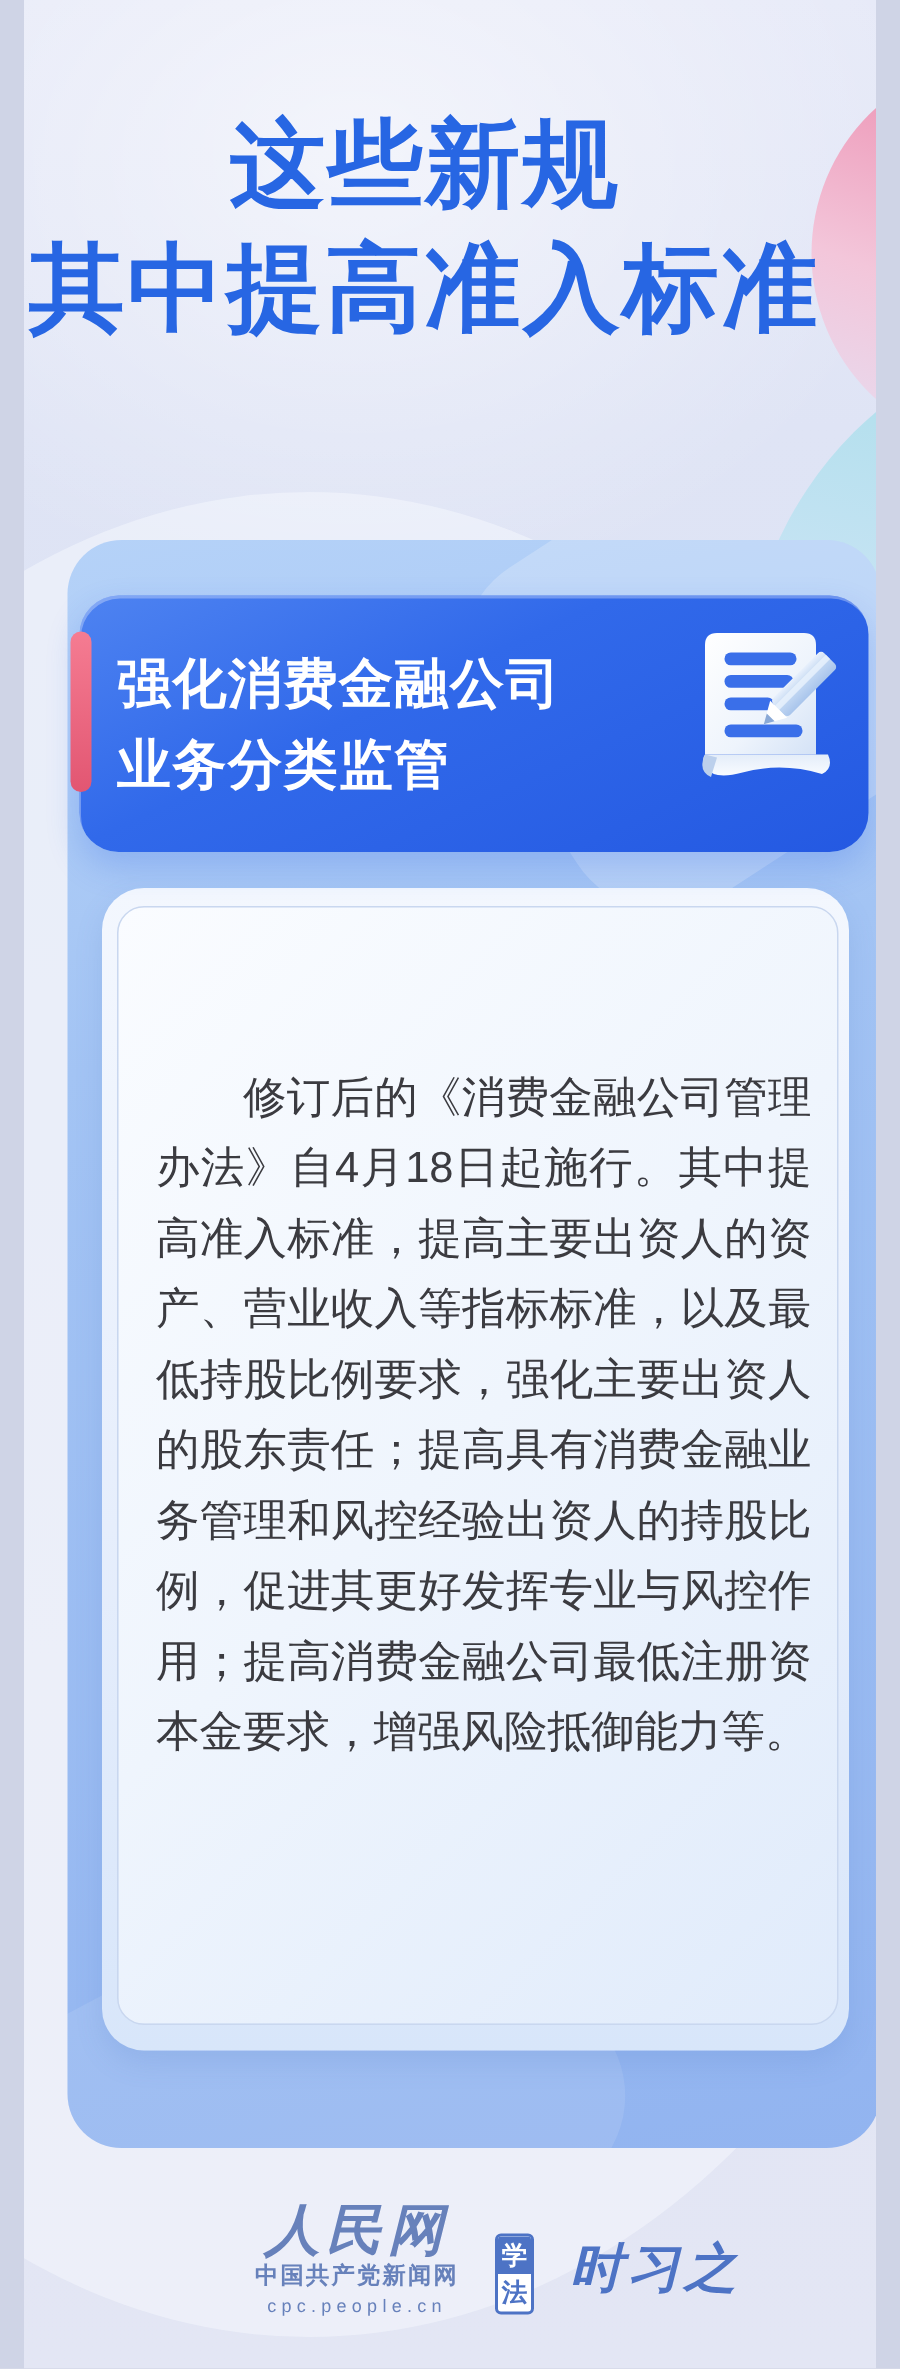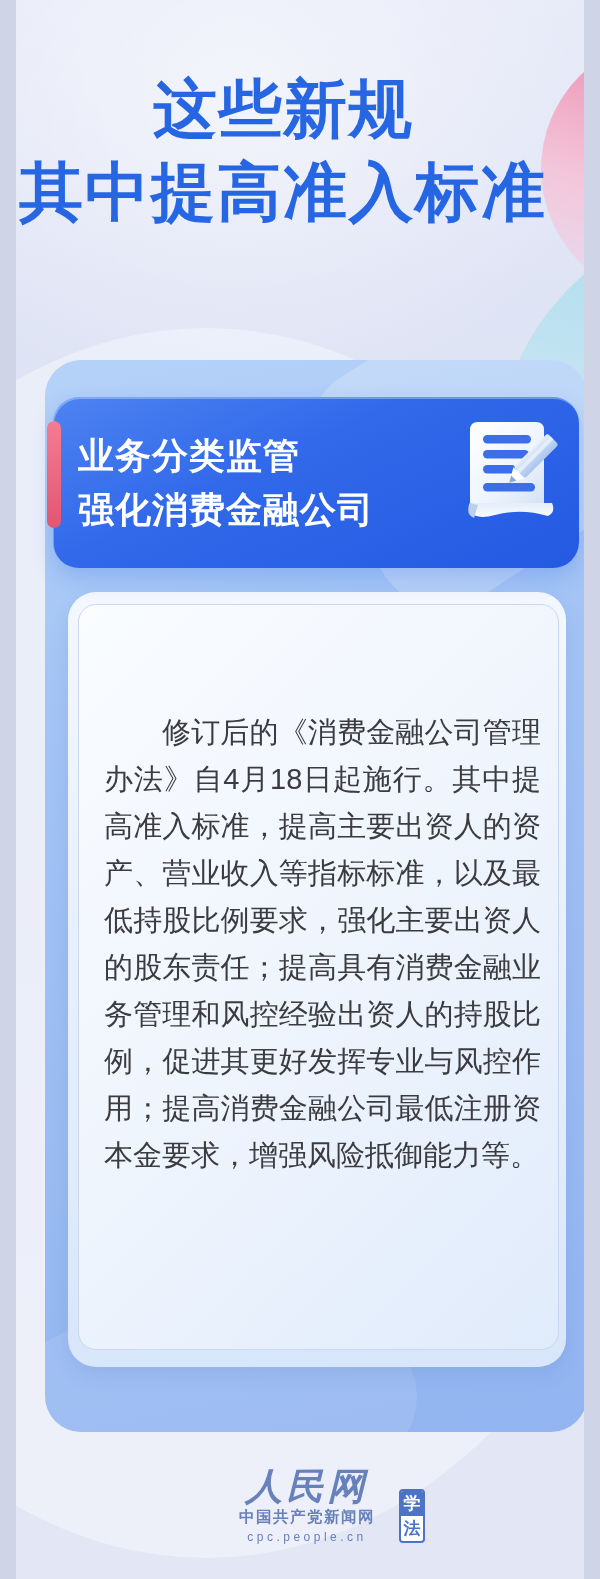--- a/index.html
+++ b/index.html
@@ -88,22 +88,22 @@
 
   <div class="outer-card">
     <div class="card-shine"></div>
     <div class="card-shine2"></div>
   </div>
 
   <div class="accent-bar"></div>
 
   <div class="header-panel">
     <div class="header-text">
+      <div>强化消费金融公司</div>
       <div>业务分类监管</div>
-      <div>强化消费金融公司</div>
     </div>
 
     <svg class="doc-icon" viewBox="0 0 96 104">
       <defs>
         <linearGradient id="docg" x1="0" y1="0" x2="1" y2="1">
           <stop offset="0" stop-color="#ffffff"></stop>
           <stop offset="0.6" stop-color="#eef4fc"></stop>
           <stop offset="1" stop-color="#d4e2f6"></stop>
         </linearGradient>
         <linearGradient id="curlg" x1="0" y1="0" x2="0" y2="1">
@@ -139,15 +139,16 @@
   <div class="footer">
     <div class="people-block">
       <div class="people-script">人民网</div>
       <div class="people-org">中国共产党新闻网</div>
       <div class="people-url">cpc.people.cn</div>
     </div>
     <div class="xuefa-badge">
       <div class="xuefa-top">学</div>
       <div class="xuefa-bottom">法</div>
     </div>
+    <div class="shixizhi">时习之</div>
   </div>
 
 </div>
 
 </body></html>

